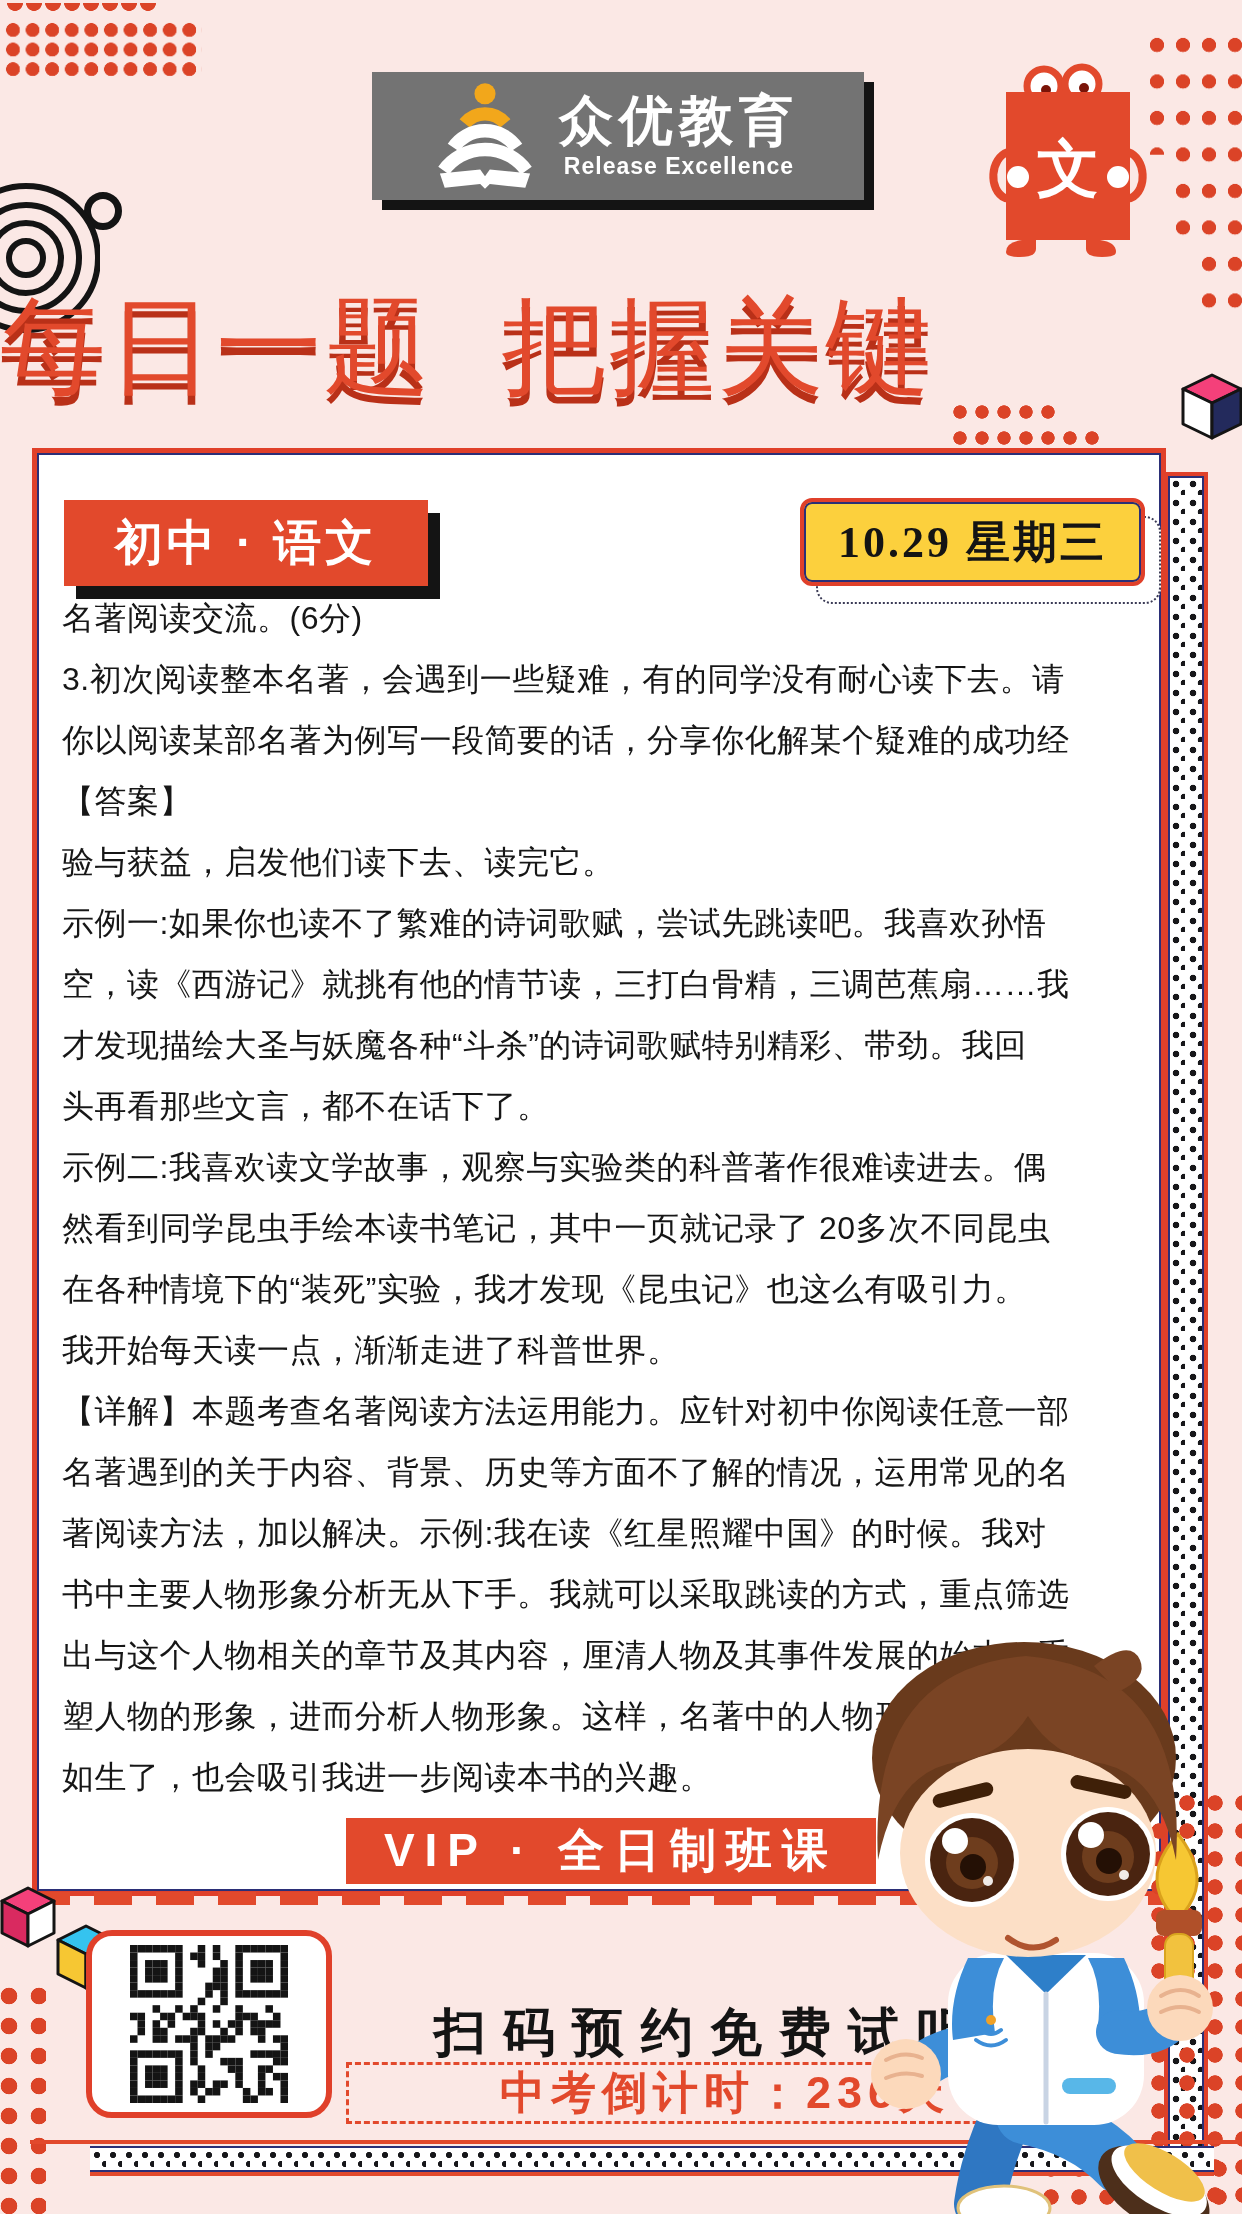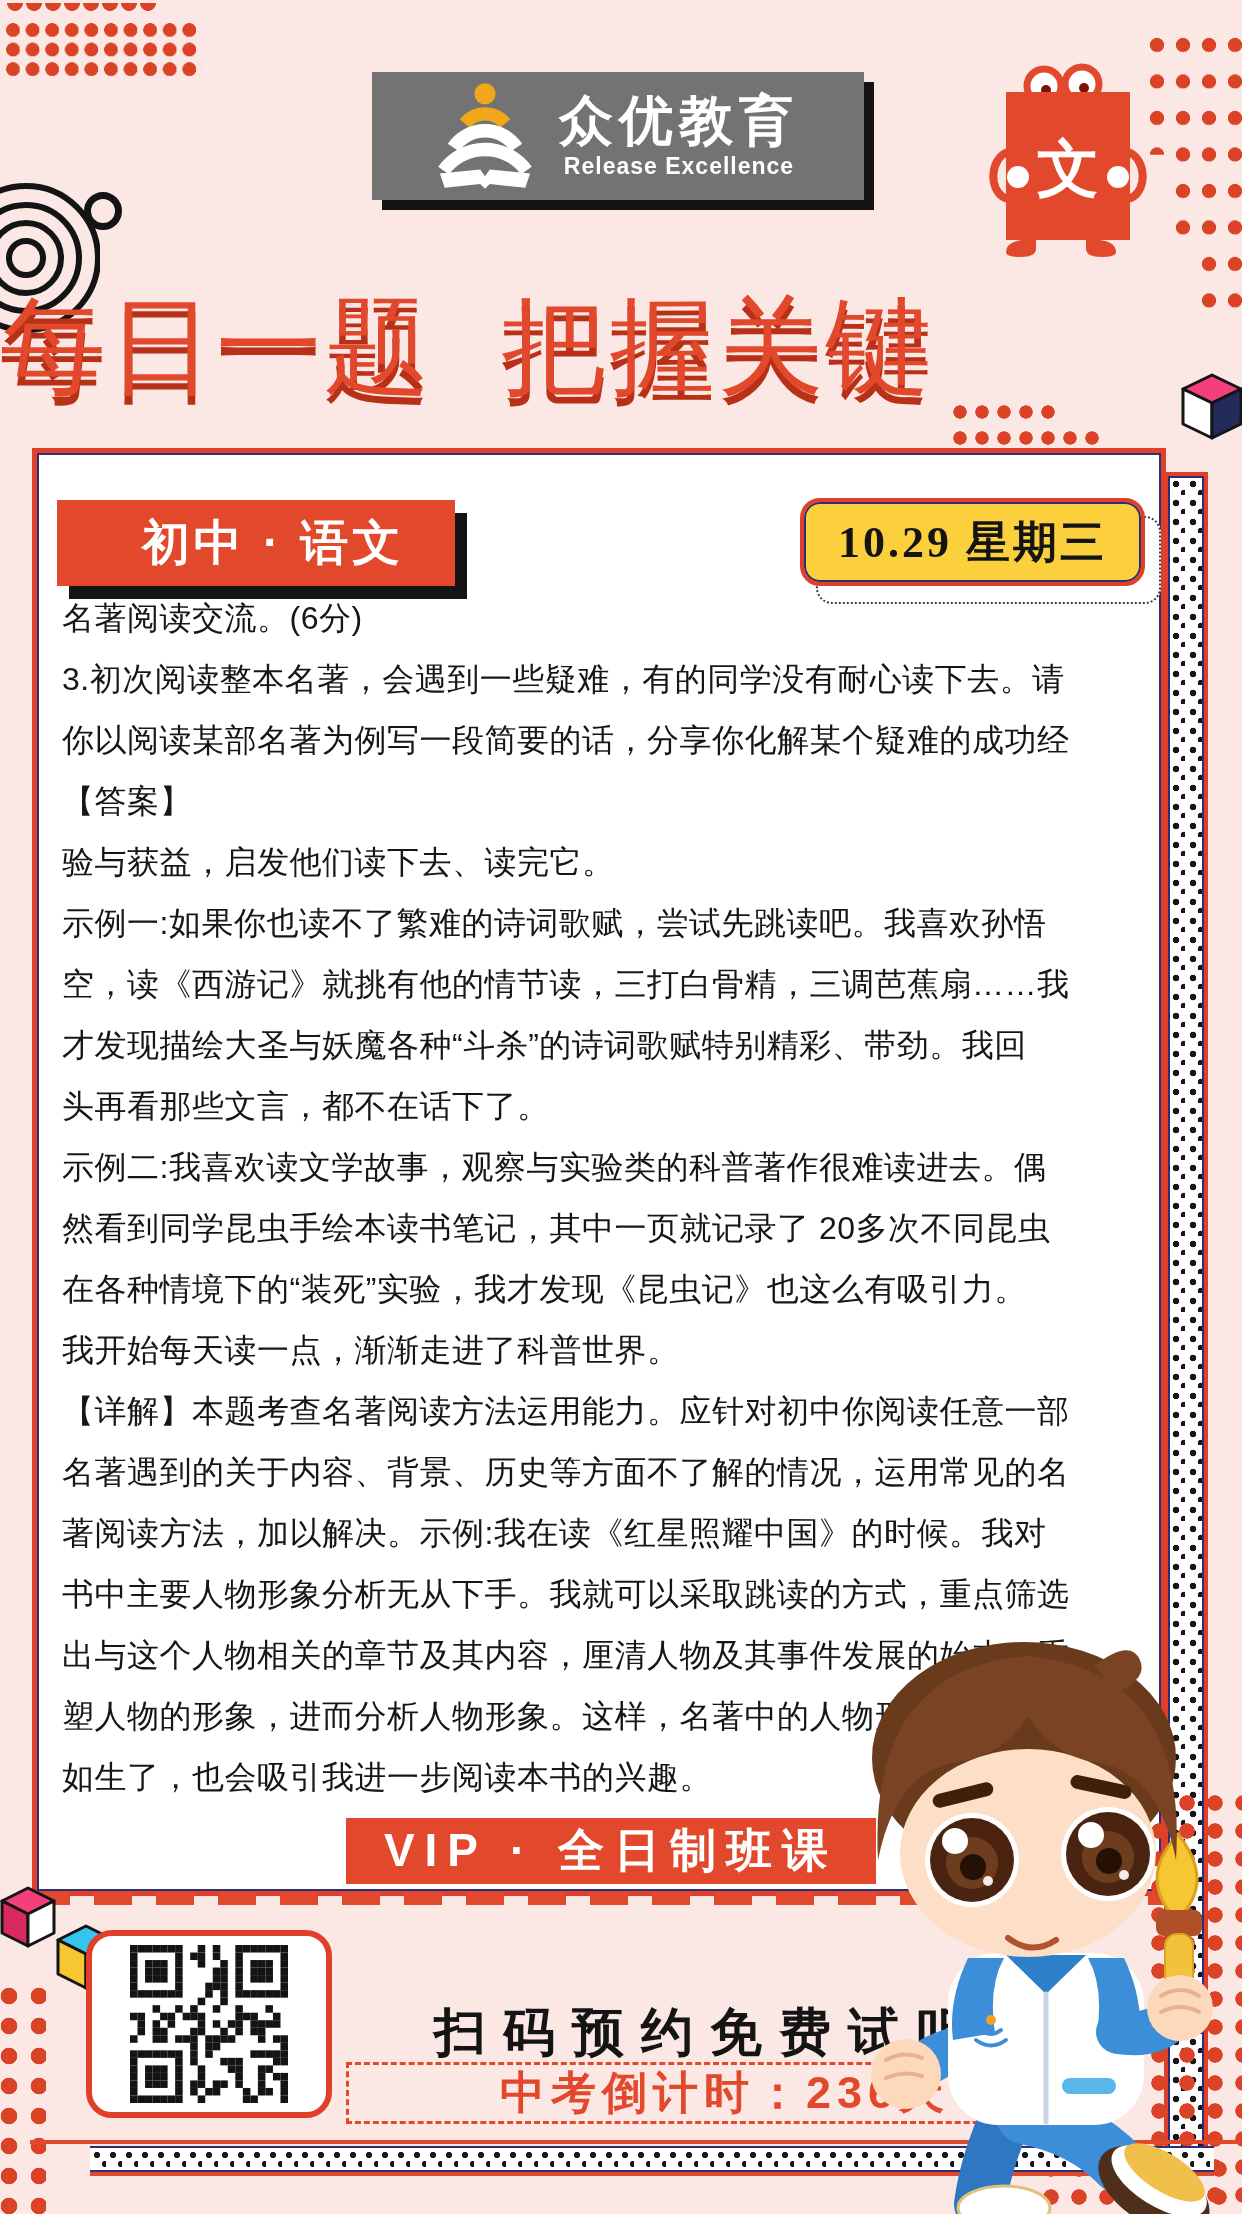--- a/index.html
+++ b/index.html
@@ -48,25 +48,25 @@
     background:radial-gradient(circle 7px at 8px 8px,#db4327 6.4px,transparent 7px);background-size:22px 16px;}
   .mid-dots-2{left:952px;top:430px;width:152px;height:16px;
     background:radial-gradient(circle 7px at 8px 8px,#db4327 6.4px,transparent 7px);background-size:22px 16px;}
   .cube-right{left:1180px;top:372px;}
 
   
   .card{left:32px;top:448px;width:1134px;height:1448px;background:#fff;
     border:5px solid #e0402a;box-shadow:inset 0 0 0 2px #2b2f77;box-sizing:border-box;}
   .card-dash{left:32px;top:1892px;width:1134px;height:13px;
     background:repeating-linear-gradient(90deg,#e2492c 0 38px,transparent 38px 62px);}
-  .subject-badge{left:57px;top:500px;width:364px;height:86px;background:#e2492c;
+  .subject-badge{left:64px;top:500px;width:364px;height:86px;background:#e2492c;
     box-shadow:12px 13px 0 #141414;display:flex;align-items:center;justify-content:center;
-    color:#fff;font-size:48px;font-weight:bold;letter-spacing:4px;padding-left:34px;}
+    color:#fff;font-size:48px;font-weight:bold;letter-spacing:4px;}
   .date-badge{left:800px;top:498px;width:345px;height:88px;background:#fcd03d;
-    border:4px solid #e0402a;border-radius:20px;box-shadow:inset 0 0 0 2px #2b2f77;
+    border:4px solid #e0402a;border-radius:12px;box-shadow:inset 0 0 0 2px #2b2f77;
     display:flex;align-items:center;justify-content:center;box-sizing:border-box;
     font-family:"Liberation Serif","DejaVu Serif",serif;font-size:44px;font-weight:bold;color:#141414;letter-spacing:3px;}
   .date-badge-shadow{left:816px;top:516px;width:345px;height:88px;background:#fff;
     border:2px dotted #3a3a55;border-radius:16px;box-sizing:border-box;}
   .question-text{left:62px;top:588px;width:1080px;color:#161616;}
   .question-text .line{font-size:32px;line-height:61px;font-weight:500;letter-spacing:0.5px;white-space:nowrap;}
 
   
   .polka-strip{left:1164px;top:472px;width:44px;height:1688px;background-color:#fff;
     border:4px solid #e0402a;box-shadow:inset 0 0 0 2px #2b2f77;box-sizing:border-box;

